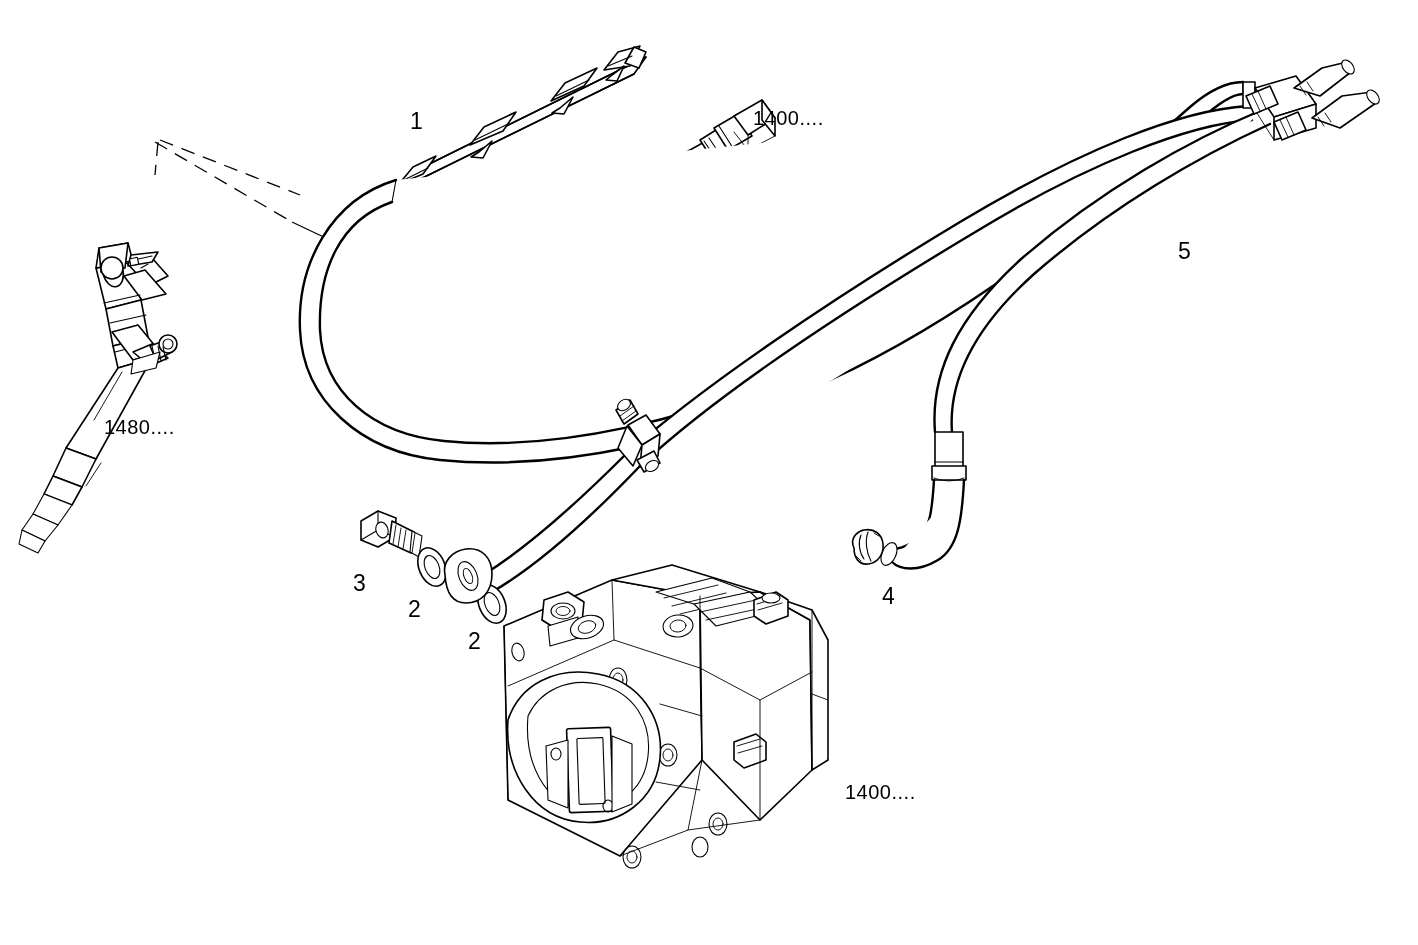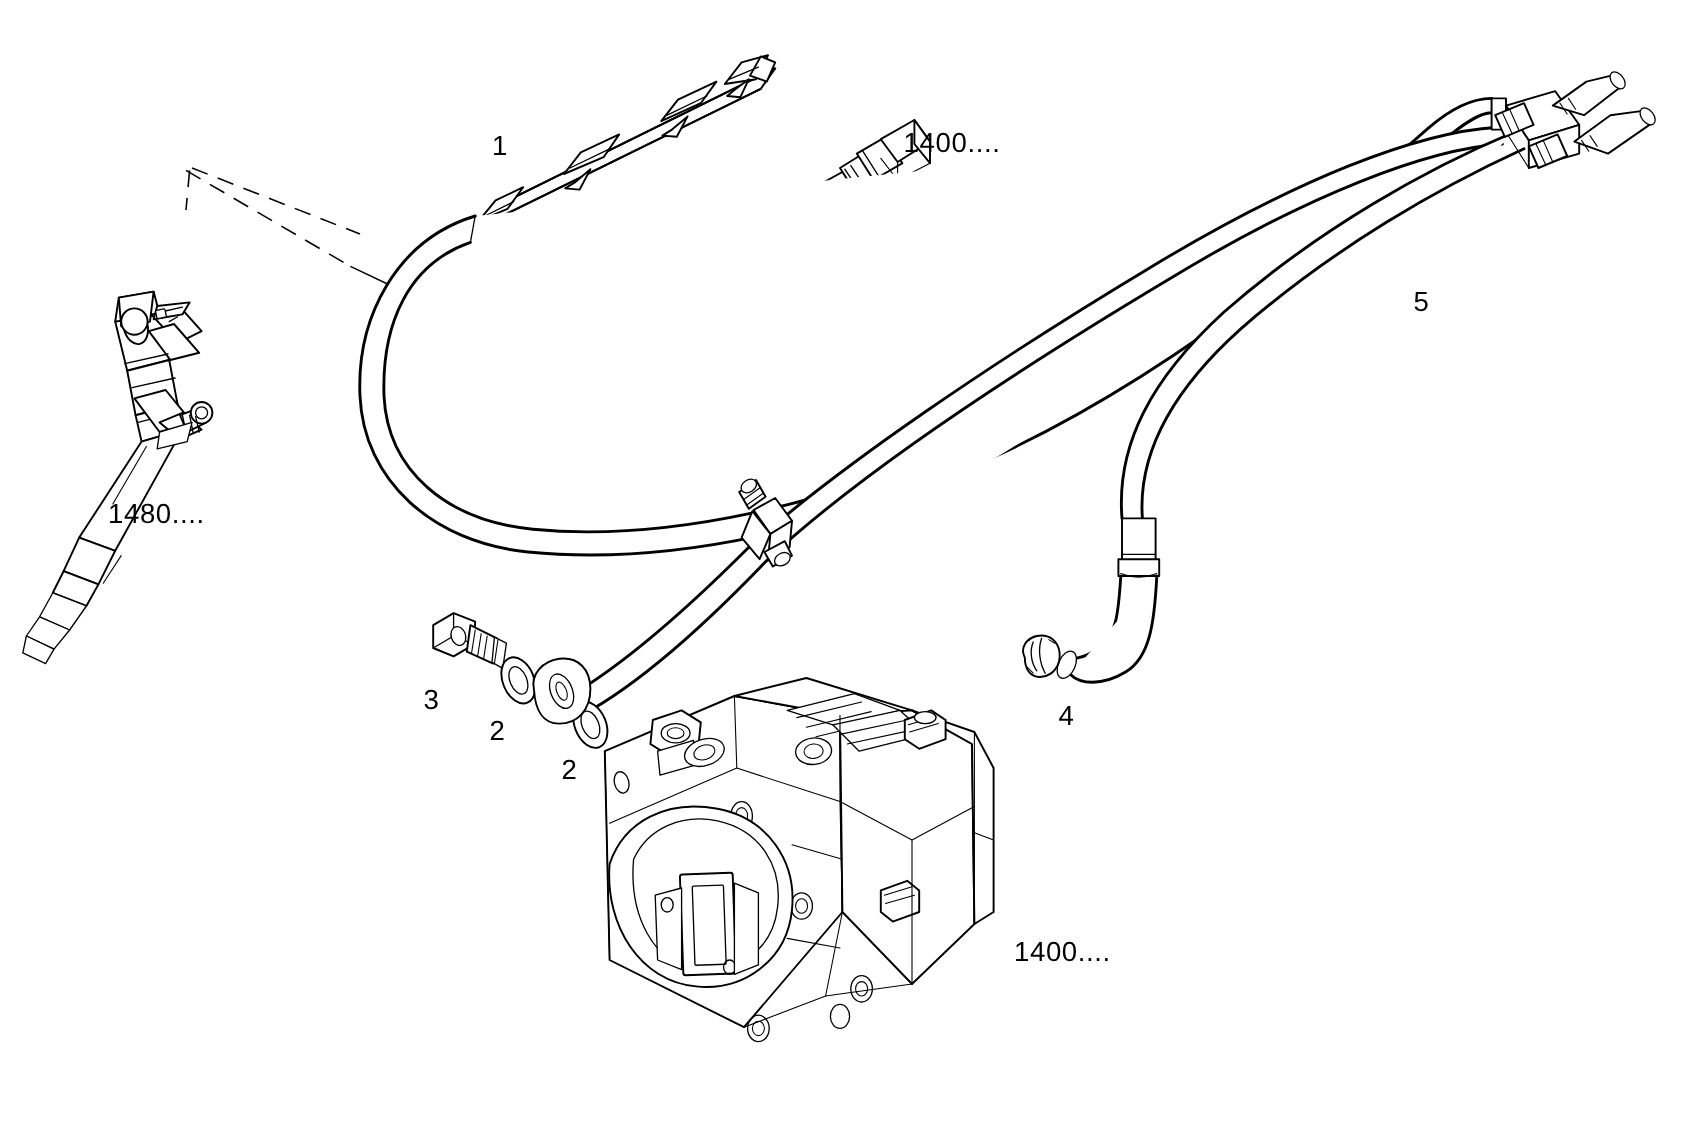--- a/index.html
+++ b/index.html
@@ -88,21 +88,21 @@
     color: #000000;
     white-space: nowrap;
     letter-spacing: 0.5px;
     line-height: 1;
     user-select: none;
   }
   .callout.num {
     font-size: 23px;
   }
   .callout.code {
-    font-size: 23px;
+    font-size: 20px;
   }
 </style>
 </head>
 <body>
 
 <div id="diagram-root">
 
   <svg id="parts-svg" viewBox="0 0 1418 945">
 
     <g>
@@ -507,21 +507,21 @@
     </g>
 
   </svg>
 
   <div class="callout num" style="left:410px; top:110px;">1</div>
 
   <div class="callout code" style="left:753px; top:108px;">1400....</div>
 
   <div class="callout num" style="left:1178px; top:240px;">5</div>
 
-  <div class="callout code" style="left:90px; top:417px;">1480....</div>
+  <div class="callout code" style="left:104px; top:417px;">1480....</div>
 
   <div class="callout num" style="left:353px; top:572px;">3</div>
 
   <div class="callout num" style="left:408px; top:598px;">2</div>
 
   <div class="callout num" style="left:468px; top:630px;">2</div>
 
   <div class="callout num" style="left:882px; top:585px;">4</div>
 
   <div class="callout code" style="left:845px; top:782px;">1400....</div>

